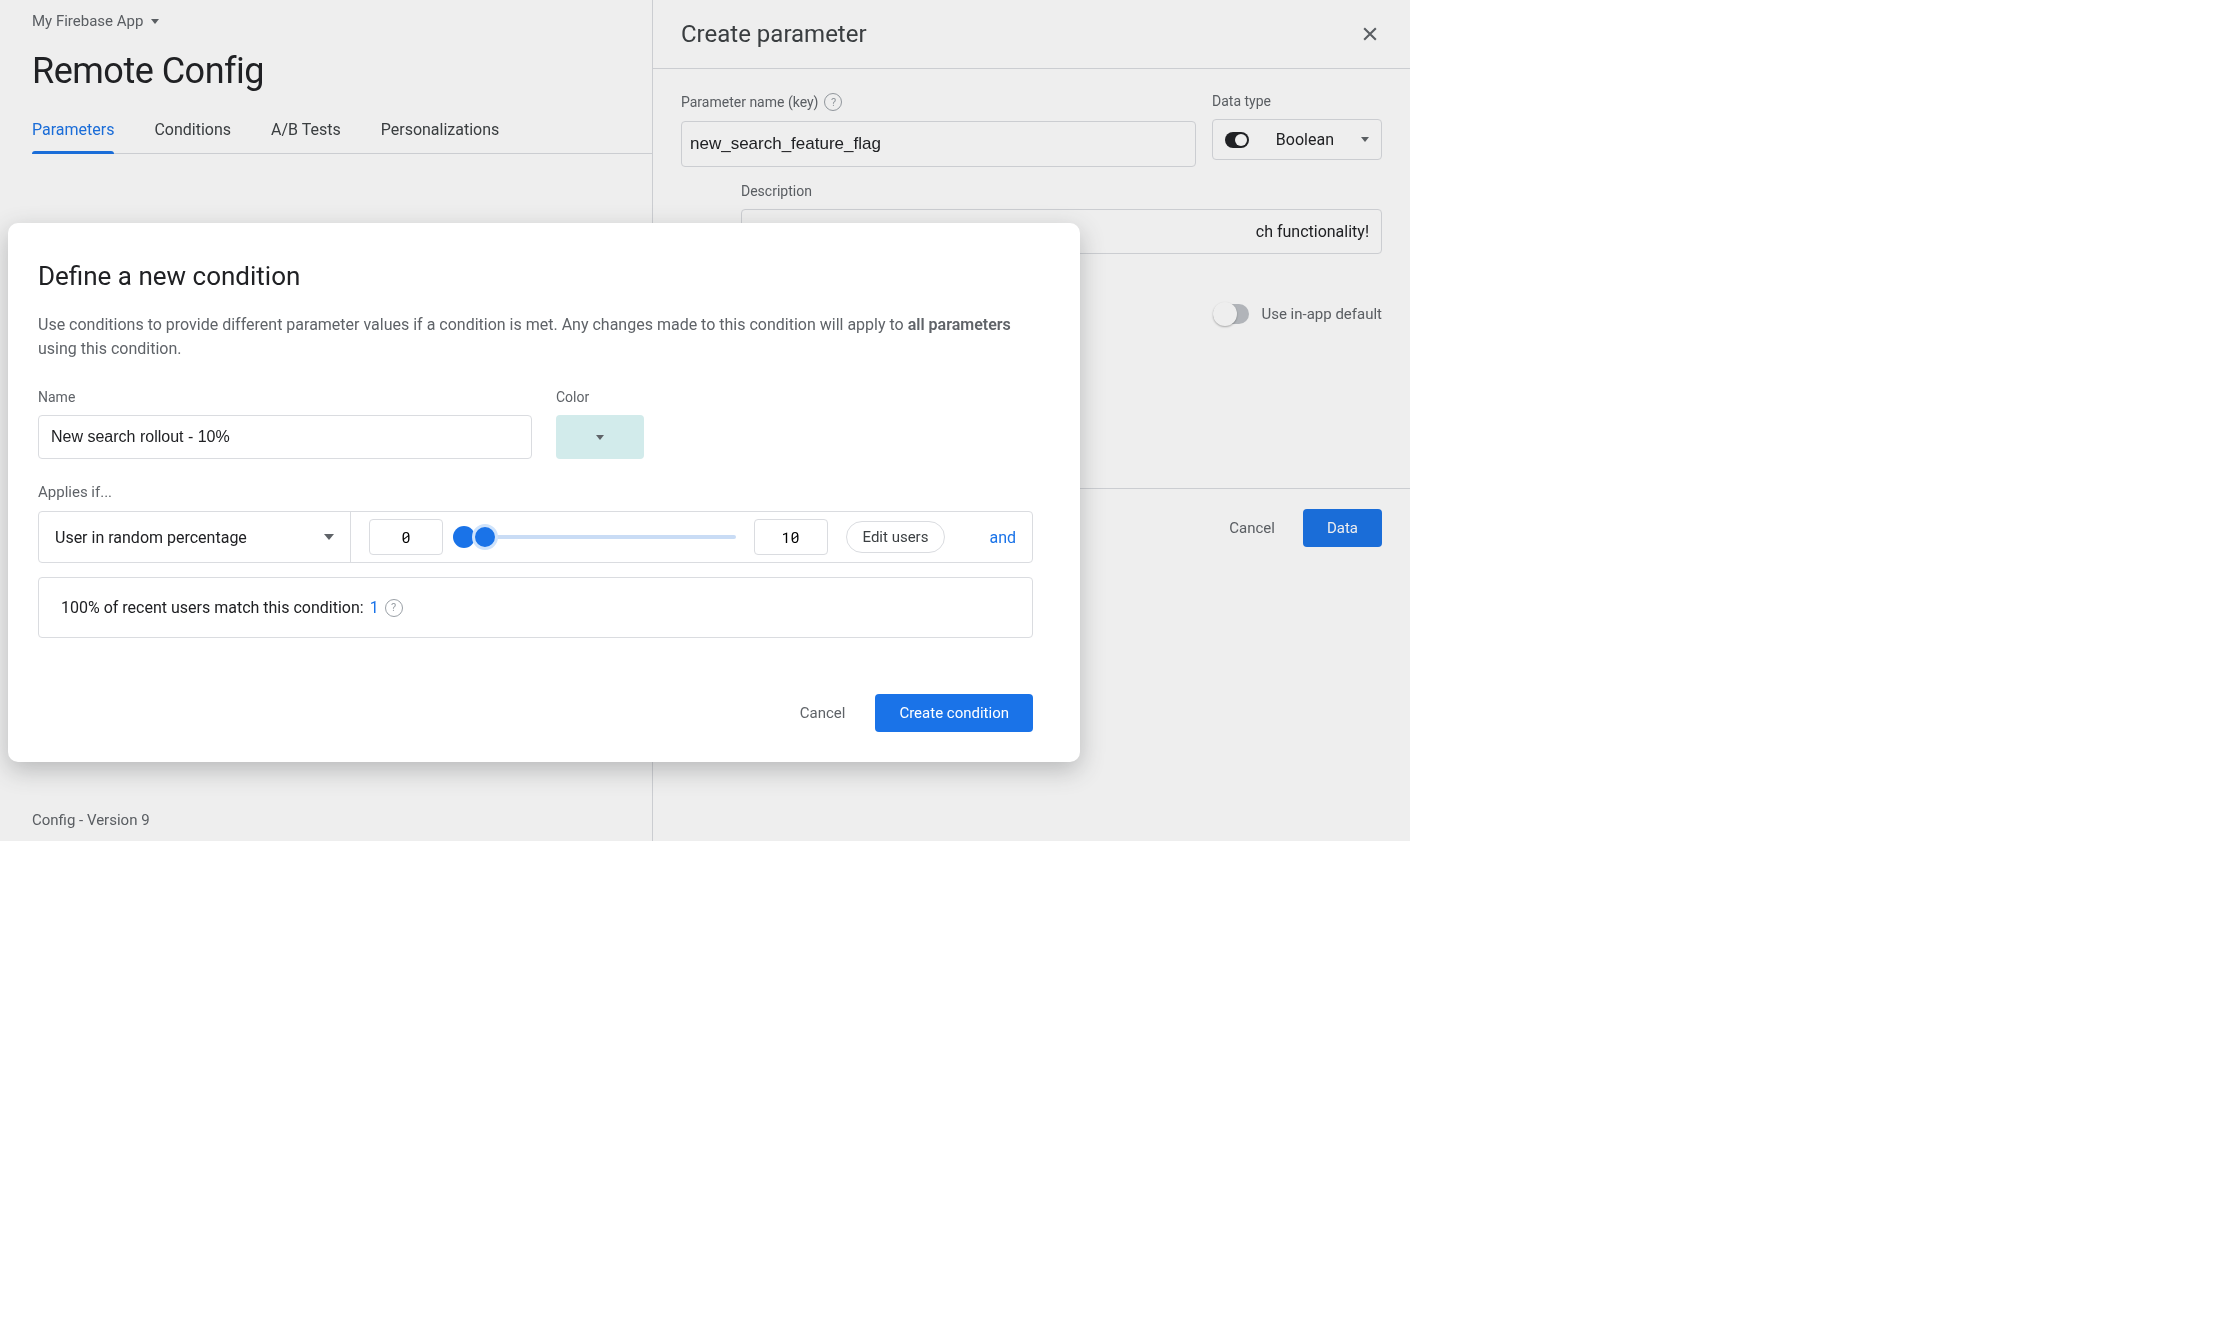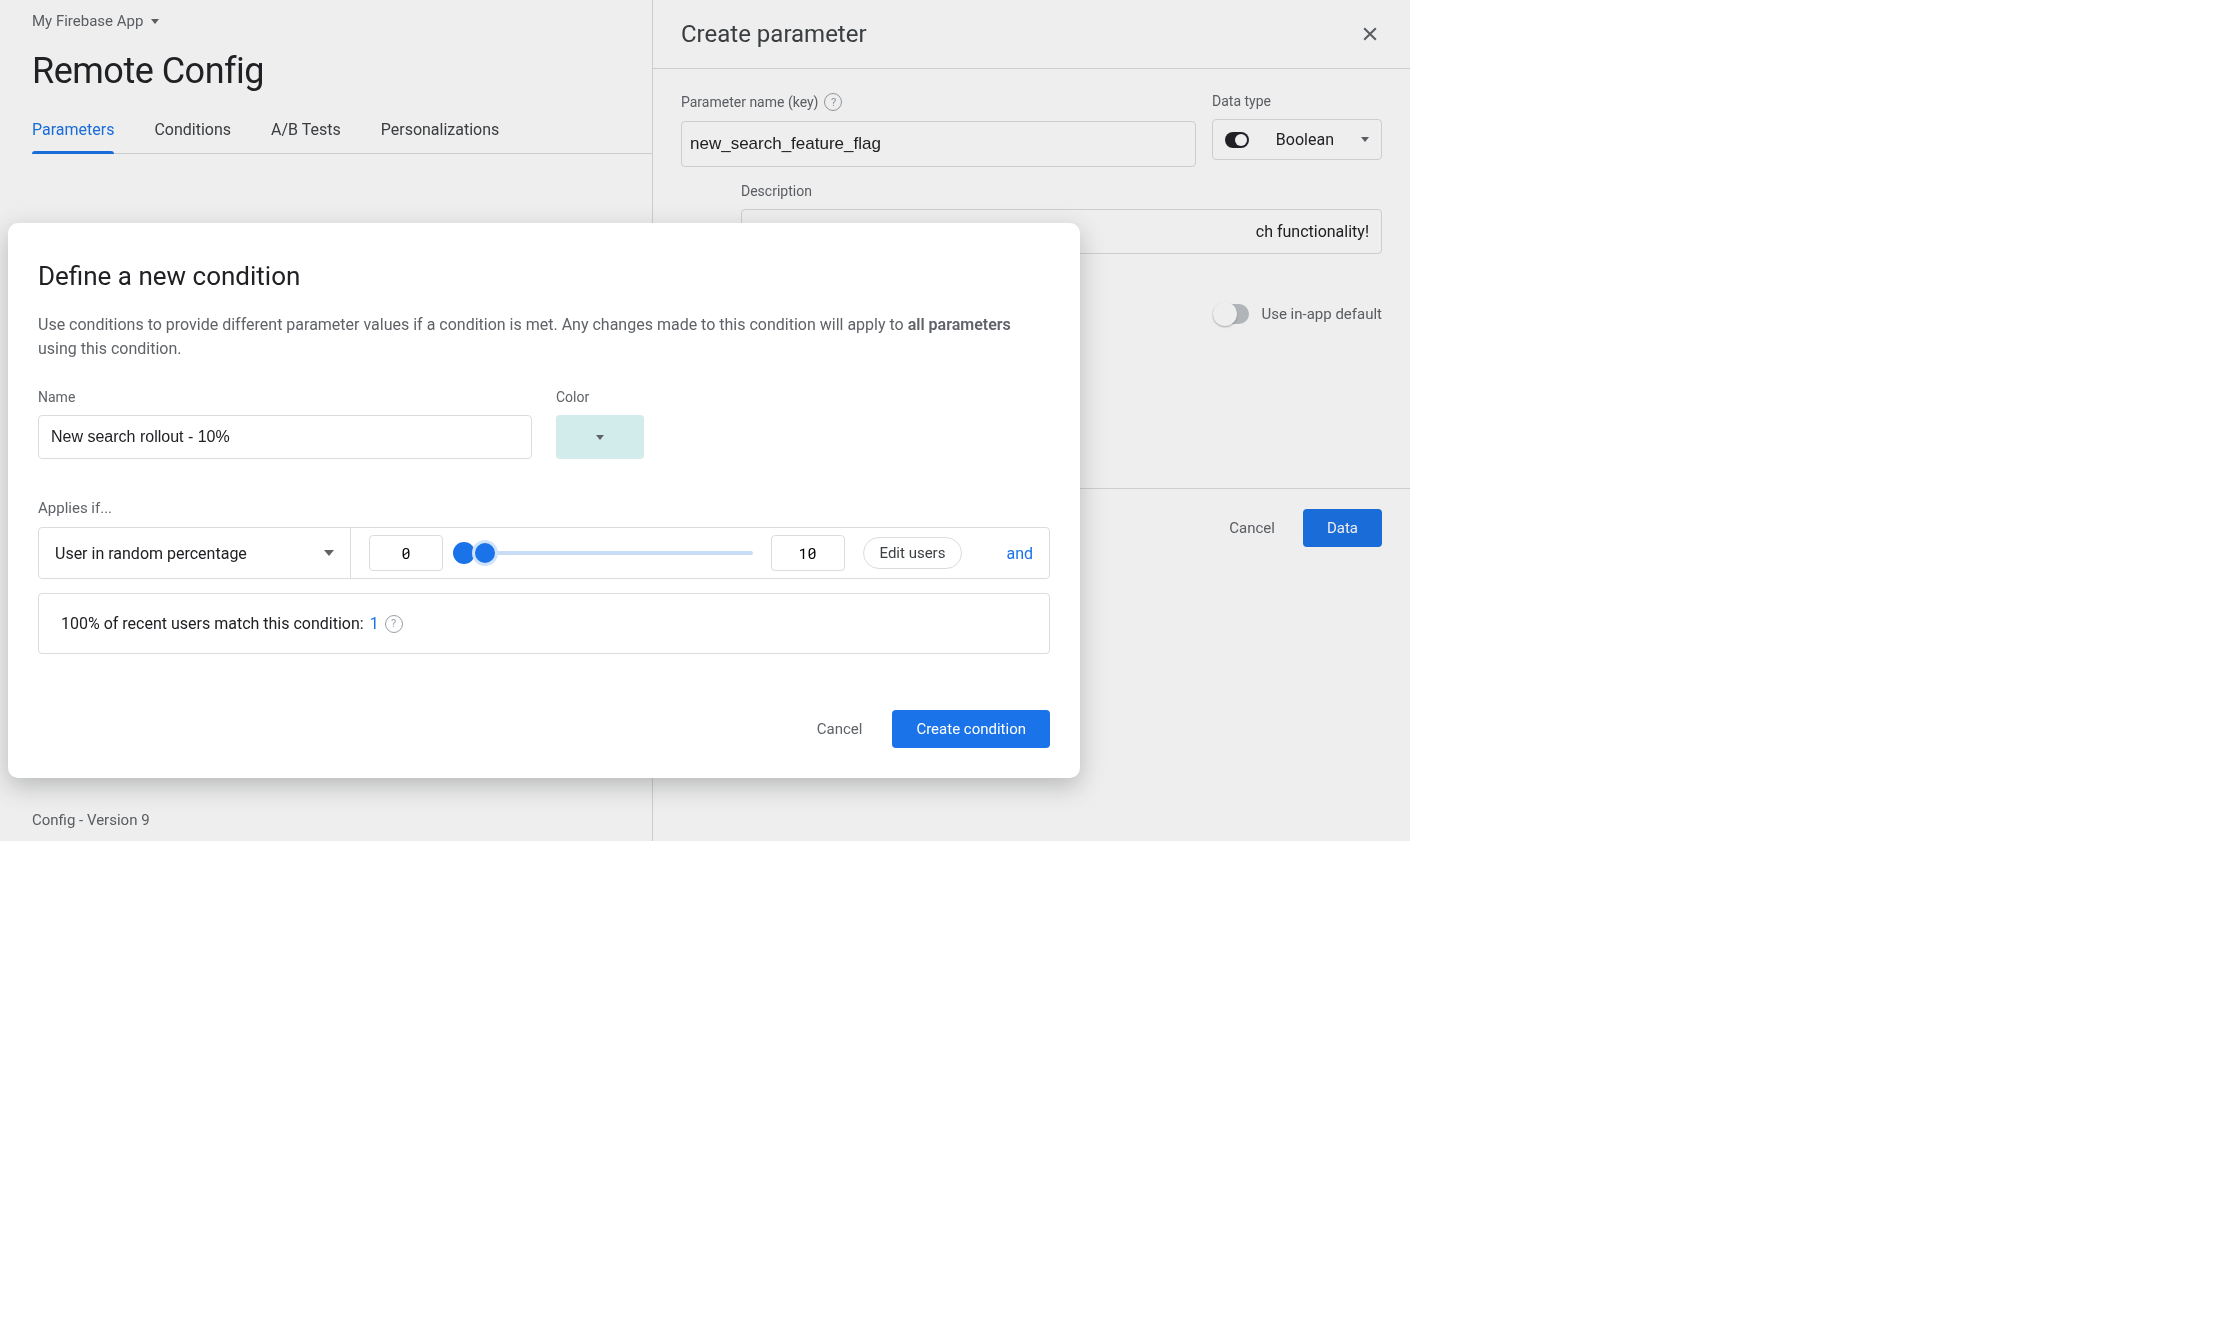--- a/index.html
+++ b/index.html
@@ -182,21 +182,21 @@
   
   .modal {
     position: absolute;
     left: 8px;
     top: 223px;
     width: 1072px;
     background: #fff;
     border-radius: 10px;
     box-shadow: 0 8px 24px rgba(60,64,67,0.3);
     z-index: 100;
-    padding: 38px 30px 30px 30px;
+    padding: 38px 47px 30px 30px;
   }
   .modal-title {
     font-size: 26px;
     font-weight: 400;
     color: #202124;
   }
   .modal-desc {
     margin-top: 22px;
     color: #5f6368;
     font-size: 16px;
@@ -210,21 +210,21 @@
   }
   .name-group { width: 494px; }
   .color-swatch {
     background: #d2ebeb;
     border-radius: 4px;
     width: 88px; height: 44px;
     display:flex;align-items:center;justify-content:center;
   }
   .applies-label {
     color:#5f6368; font-size:15px;
-    margin-top: 40px;
+    margin-top: 24px;
   }
   .applies-row {
     margin-top: 10px;
     border: 1px solid #dadce0;
     border-radius: 4px;
     display: flex;
     align-items: center;
     padding: 0 16px;
     height: 52px;
     gap: 18px;

